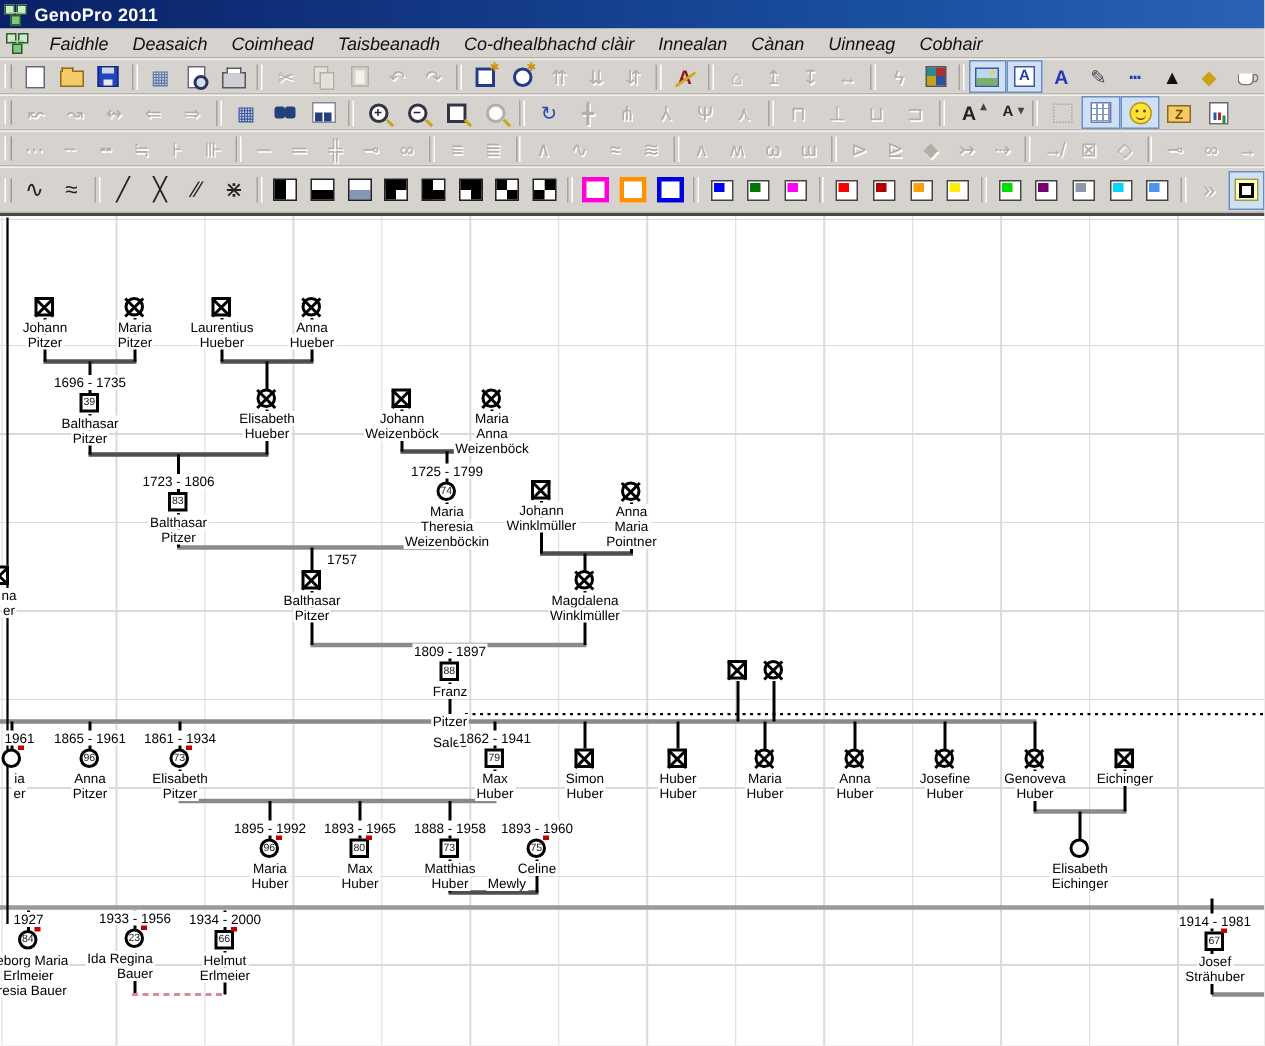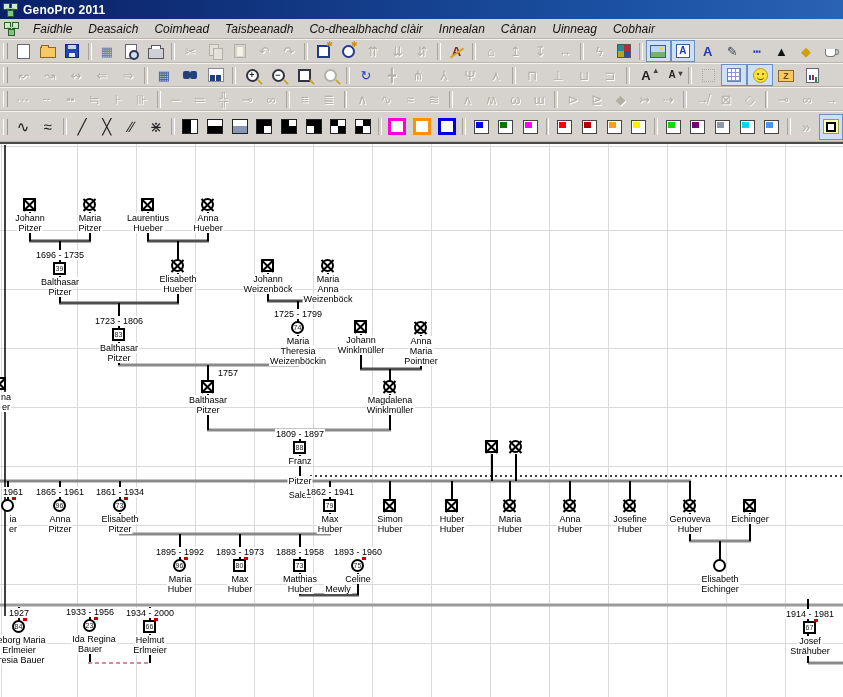--- a/index.html
+++ b/index.html
@@ -670,21 +670,21 @@
       <span class="age">96</span>
     </div>
     <div class="reddot" style="left: 184px; top: 412px;"></div>
     <div class="plabel" style="left: 180px; top: 403px;">1895 - 1992</div>
     <div class="plabel" style="left: 180px; top: 430px;">Maria</div>
     <div class="plabel" style="left: 180px; top: 440px;">Huber</div>
     <div class="sym m" style="left: 233px; top: 415px;">
       <span class="age">80</span>
     </div>
     <div class="reddot" style="left: 244px; top: 412px;"></div>
-    <div class="plabel" style="left: 240px; top: 403px;">1893 - 1973</div>
+    <div class="plabel" style="left: 240px; top: 403px;">1893 - 1965</div>
     <div class="plabel" style="left: 240px; top: 430px;">Max</div>
     <div class="plabel" style="left: 240px; top: 440px;">Huber</div>
     <div class="sym m" style="left: 293px; top: 415px;">
       <span class="age">73</span>
     </div>
     <div class="plabel" style="left: 300px; top: 403px;">1888 - 1958</div>
     <div class="plabel" style="left: 300px; top: 430px;">Matthias</div>
     <div class="plabel" style="left: 300px; top: 440px;">Huber</div>
     <div class="sym f" style="left: 351px; top: 415px;">
       <span class="age">75</span>
@@ -702,21 +702,21 @@
     <div class="reddot" style="left: 23px; top: 473px;"></div>
     <div class="plabel" style="left: 19px; top: 464px;">1927</div>
     <div class="plabel" style="left: 19px; top: 491px;">geborg Maria</div>
     <div class="plabel" style="left: 19px; top: 501px;">Erlmeier</div>
     <div class="plabel" style="left: 19px; top: 511px;">eresia Bauer</div>
     <div class="sym f" style="left: 83px; top: 475px;">
       <span class="age">23</span>
     </div>
     <div class="reddot" style="left: 94px; top: 472px;"></div>
     <div class="plabel" style="left: 90px; top: 463px;">1933 - 1956</div>
-    <div class="plabel" style="left: 94px; top: 490px;">Ida Regina</div>
+    <div class="plabel" style="left: 80px; top: 490px;">Ida Regina</div>
     <div class="plabel" style="left: 90px; top: 500px;">Bauer</div>
     <div class="sym m" style="left: 143px; top: 476px;">
       <span class="age">66</span>
     </div>
     <div class="reddot" style="left: 154px; top: 473px;"></div>
     <div class="plabel" style="left: 150px; top: 464px;">1934 - 2000</div>
     <div class="plabel" style="left: 150px; top: 491px;">Helmut</div>
     <div class="plabel" style="left: 150px; top: 501px;">Erlmeier</div>
     <div class="sym m" style="left: 803px; top: 477px;">
       <span class="age">67</span>

